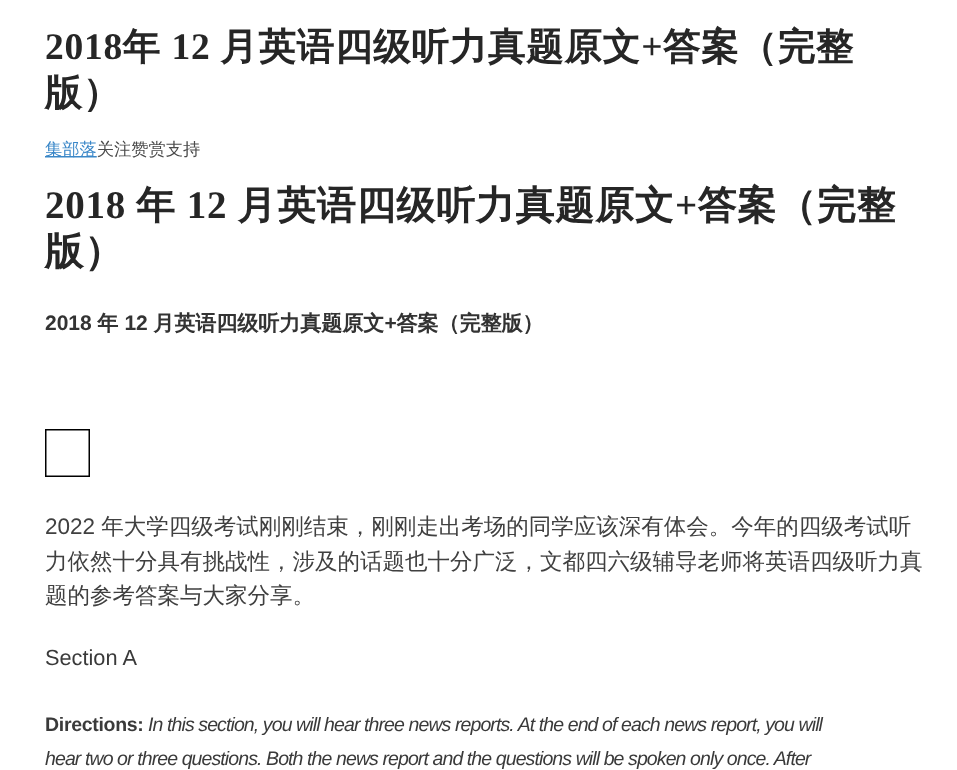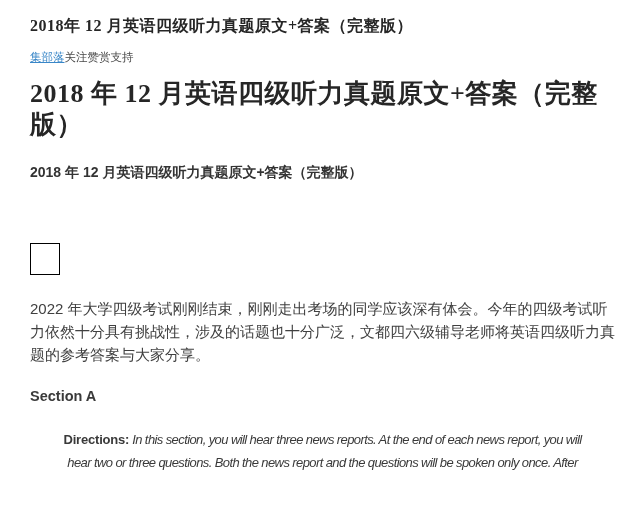--- a/index.html
+++ b/index.html
@@ -6,21 +6,21 @@
   html,body { background:#ffffff; }
   body {
     width:638px; height:513px; overflow:hidden;
     font-family:"Liberation Sans","DejaVu Sans",sans-serif;
     color:#404040;
   }
   .content { padding:16px 23px 0 30px; }
 
   .top-title {
     font-family:"Liberation Serif","DejaVu Serif",serif;
-    font-weight:bold; font-size:16px; line-height:1.25; color:#262626;
+    font-weight:bold; font-size:25px; line-height:1.25; color:#262626;
     letter-spacing:0.5px;
   }
   .byline {
     margin-top:15px; font-size:11.5px; color:#4a4a4a; line-height:13px;
   }
   .byline a {
     color:#3a87c8; text-decoration:underline; cursor:pointer;
   }
   .main-heading {
     margin-top:14px;
@@ -36,27 +36,27 @@
     border:1px solid #000000; background:#ffffff;
   }
   .intro {
     margin-top:22px; width:588px;
     font-size:15px; line-height:23px; color:#404040;
   }
   .section-label {
     margin-top:20px; font-weight:bold; font-size:14px; line-height:17px; color:#333333;
   }
   .section-a {
-    margin-top:22px; font-weight:bold; font-size:14.5px; line-height:16px; color:#3a3a3a;
+    margin-top:22px; font-weight:normal; font-size:14.5px; line-height:16px; color:#3a3a3a;
   }
   .directions {
     margin-top:24px; font-size:13px; line-height:23px; color:#3a3a3a;
     letter-spacing:-0.6px;
   }
-  .directions .dline { white-space:nowrap;text-align:center; }
+  .directions .dline { white-space:nowrap; }
   .directions .it { font-style:italic; }
   .directions .lbl { font-weight:bold; font-style:normal; letter-spacing:-0.2px; }
 </style>
 </head>
 <body>
 
 <div class="content">
 
   <h1 class="top-title">2018年 12 月英语四级听力真题原文+答案（完整版）</h1>
 

